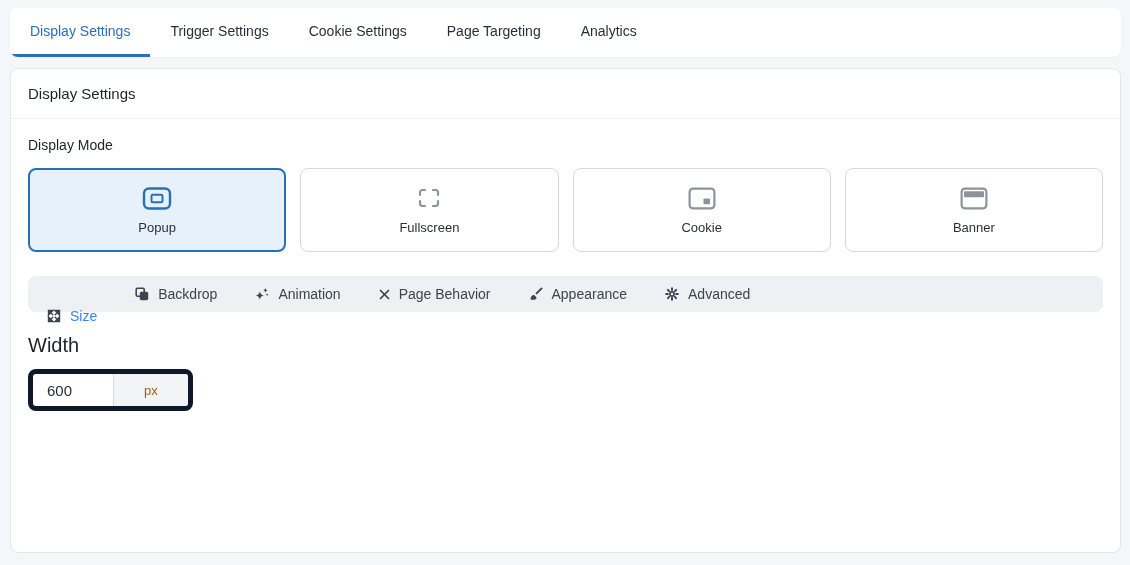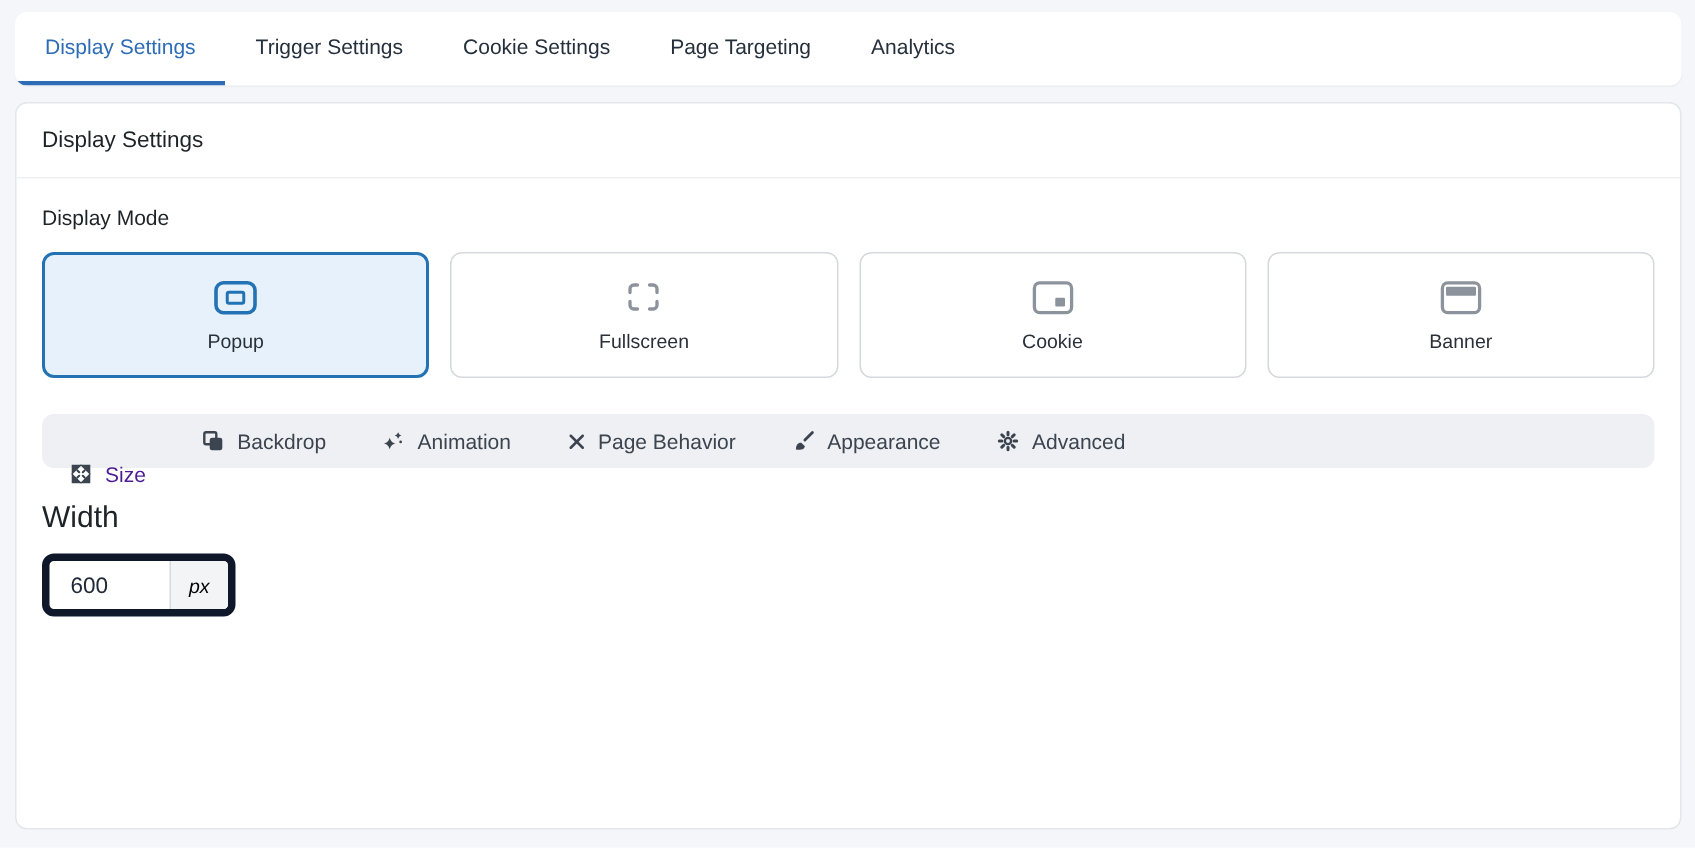--- a/index.html
+++ b/index.html
@@ -61,43 +61,43 @@
     margin-top:24px; background:#eef0f3; border-radius:8px;
     height:36px; padding:4px; display:flex; gap:8px; align-items:stretch;
   }
   .subtab {
     display:flex; align-items:center; gap:9px; padding:0 15px;
     font-size:14px; color:#3c4450; border-radius:6px; cursor:pointer;
     white-space:nowrap;
   }
   .subtab.active {
     background:#fff; box-shadow:0 1px 2px rgba(16,24,40,.10);
-    color:#4c1d95;
+    color:#3b82f6;
     margin-top:36px;
   }
   .subtab .si { display:flex; align-items:center; }
 
   
   .form-label { font-size:20px; color:#1d2327; display:block; }
   .width-group { margin-top:22px; }
   .input-group {
     margin-top:12px;
     display:inline-flex; align-items:stretch;
     border:5px solid #0f172a; border-radius:8px; overflow:hidden;
     height:42px; background:#fff;
   }
   .input-group input {
     border:0; outline:none; width:80px; padding:0 14px;
     font-size:15px; color:#1f2937; background:transparent;
     font-family:"Liberation Sans", sans-serif;
   }
   .suffix {
     background:#f3f4f6; border-left:1px solid #d8dce1;
-    display:flex; align-items:center; padding:0 12px;
-    font-size:13px; color:#000000;font-style:italic;
+    display:flex; align-items:center; padding:0 30px;
+    font-size:13px; color:#a16207;
   }
   .height-group { margin-top:21px; }
   .select {
     margin-top:12px;
     display:inline-flex; align-items:center; gap:11px;
     border:1px solid #949daa; border-radius:8px; background:#fff;
     height:42px; padding:0 14px; font-size:14px; color:#1f2937;
     cursor:pointer;
   }
   .help { font-size:13px; color:#6e747c; margin:13px 0 0 0; }

